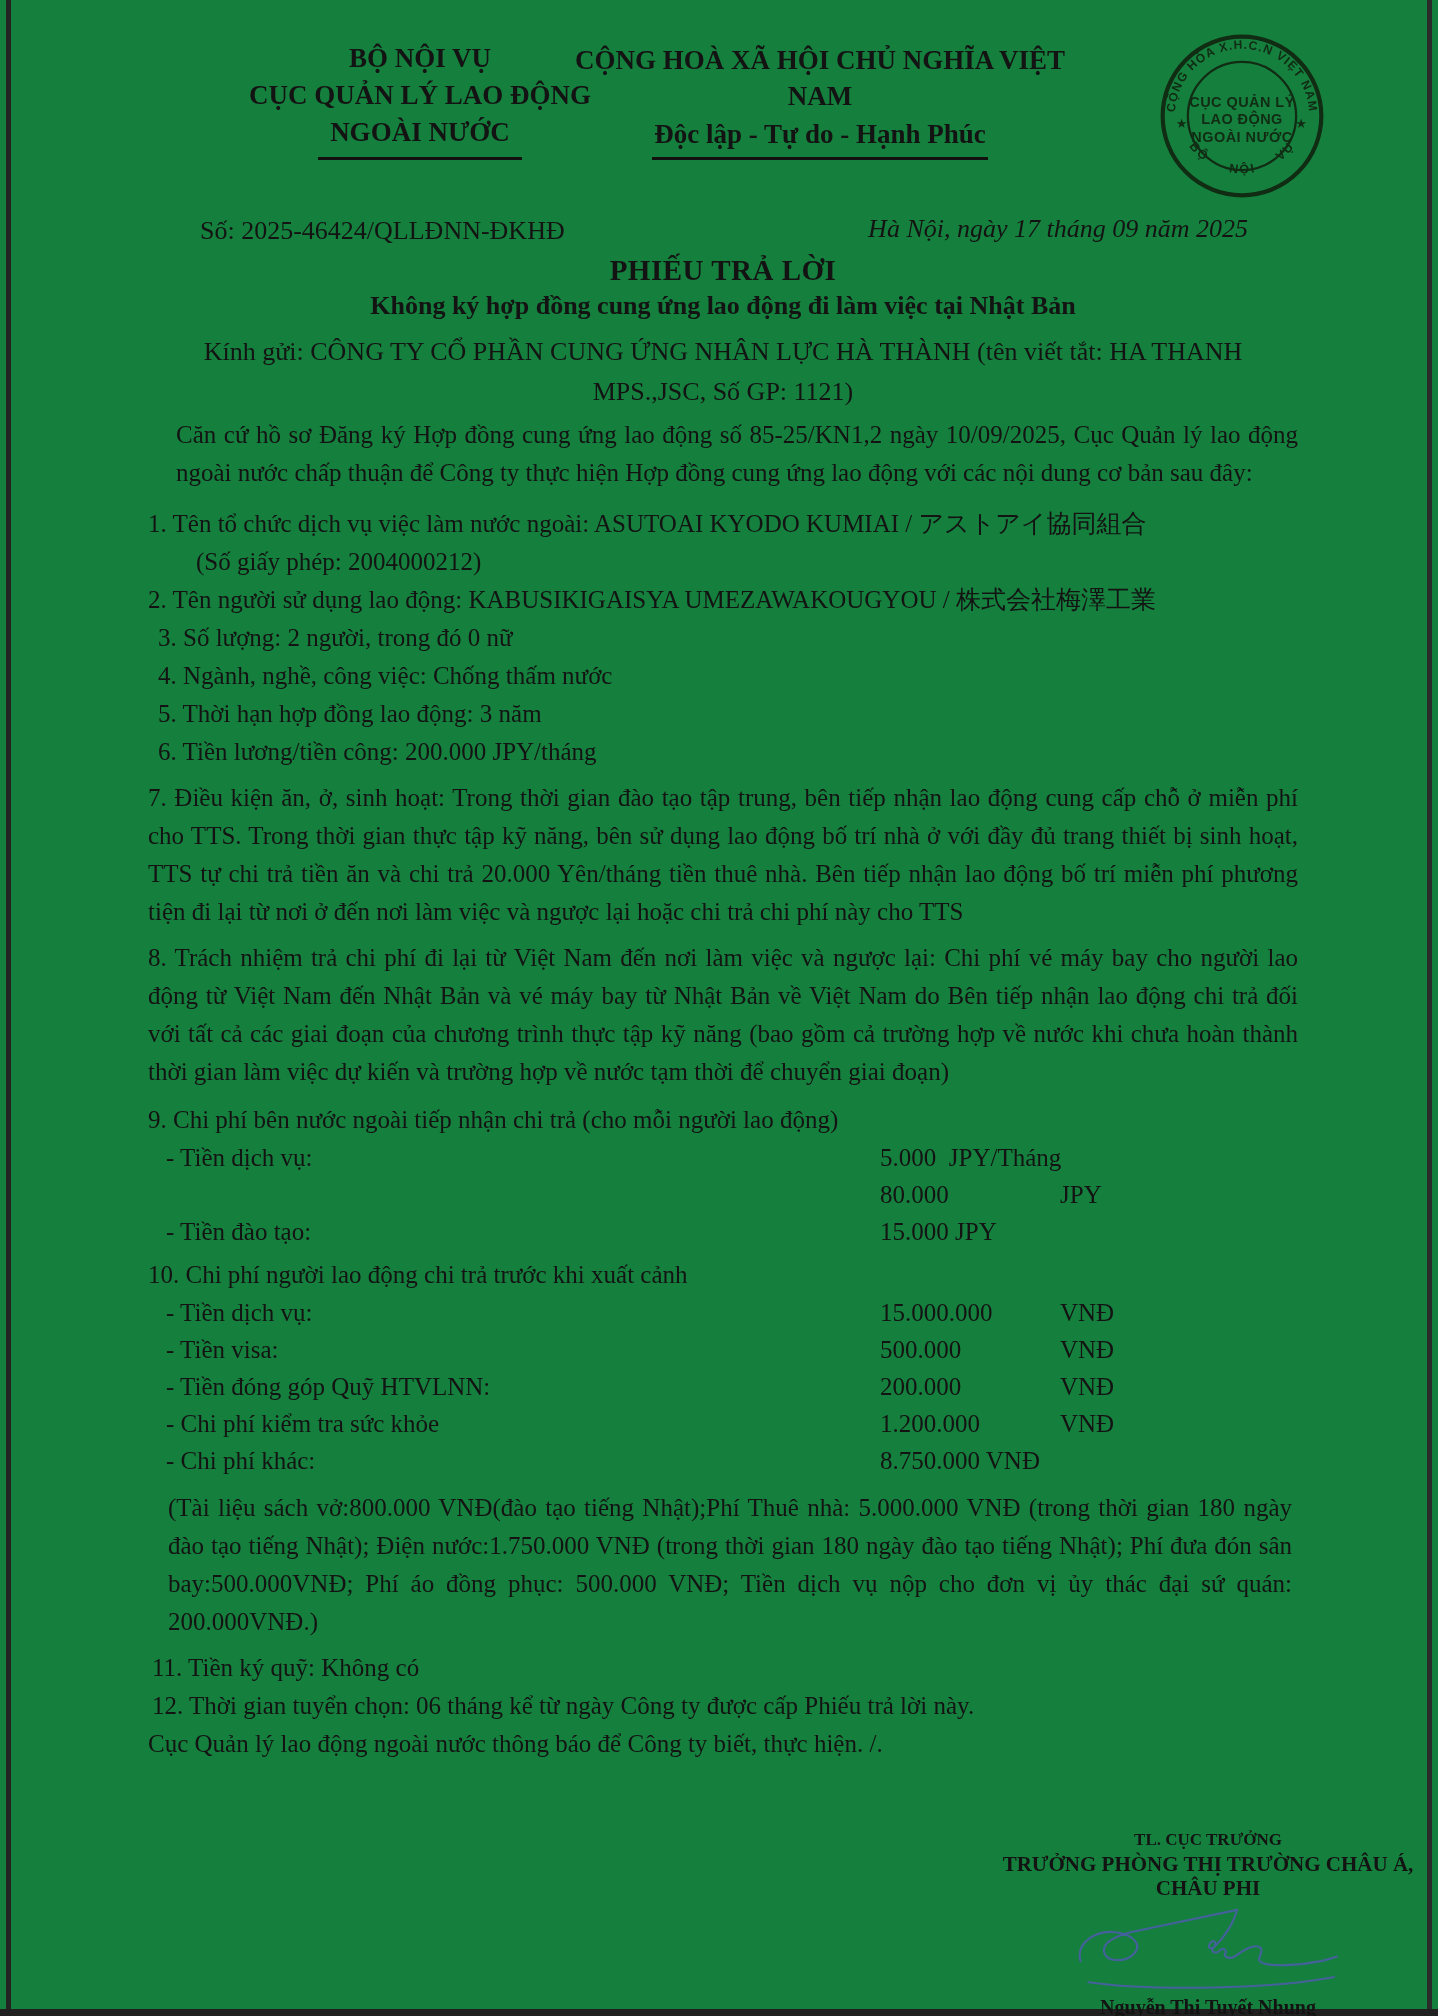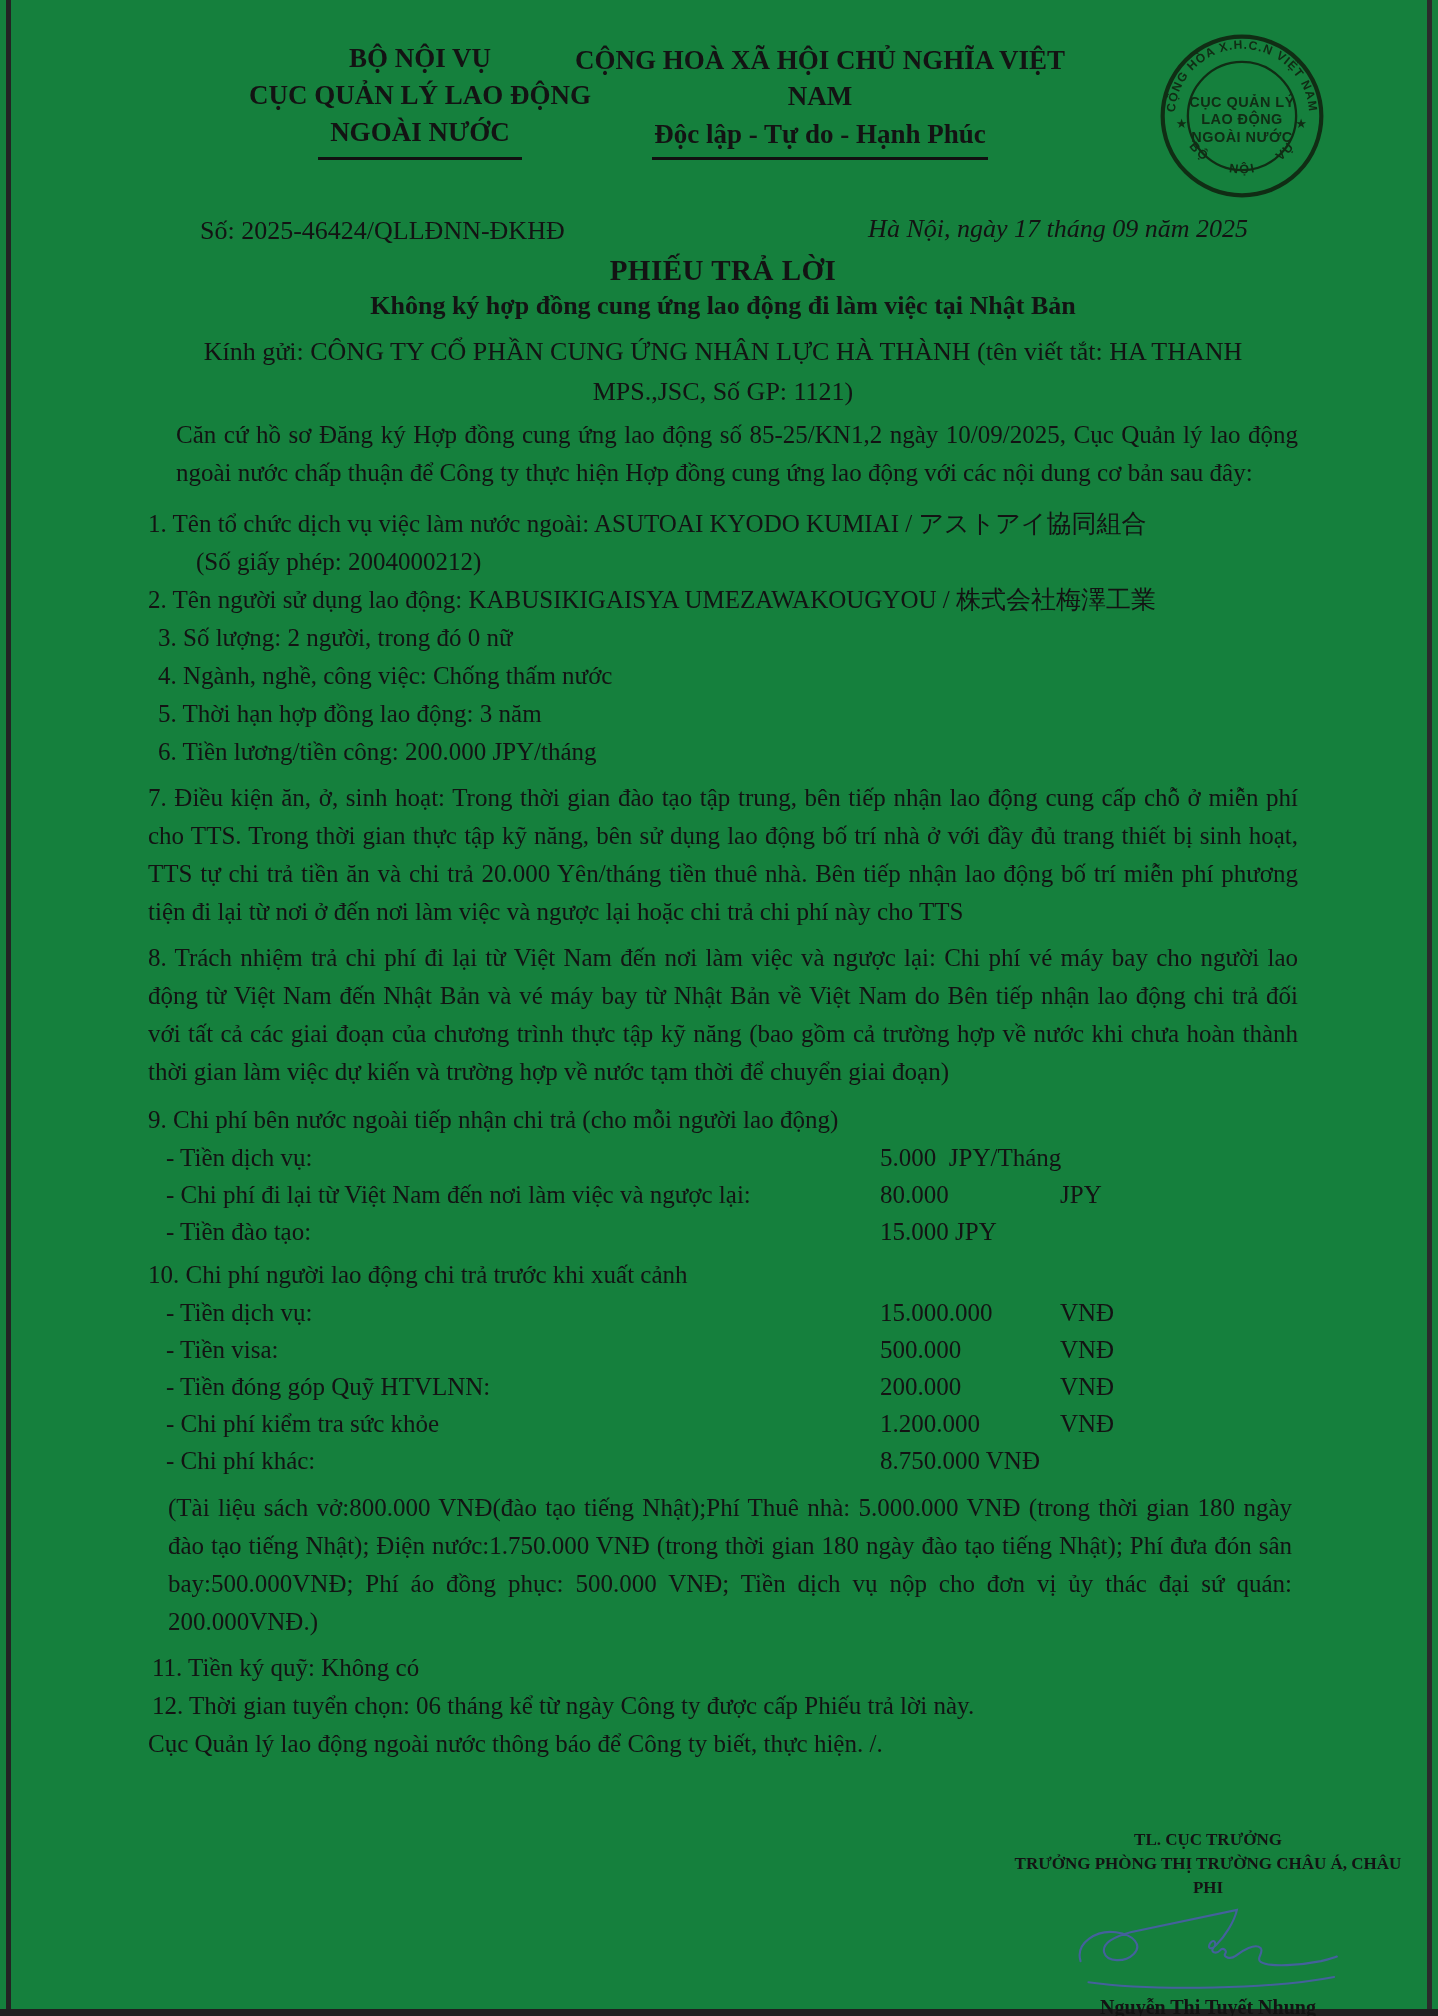--- a/index.html
+++ b/index.html
@@ -43,21 +43,21 @@
   .frow.r9{height:37px;}
   .fval{position:absolute;left:732px;top:0;white-space:pre;}
   .funit{position:absolute;left:912px;top:0;}
   .note{margin-top:10px;padding-left:20px;padding-right:6px;text-align:justify;}
   .item11{margin-top:8px;padding-left:4px;}
   .item12{padding-left:4px;}
   .closing{}
 
   .sig{position:absolute;left:1000px;top:1828px;width:416px;text-align:center;}
   .sig-t1{font-weight:bold;font-size:17px;line-height:24px;}
-  .sig-t2{font-weight:bold;font-size:17px;line-height:24px;}
+  .sig-t2{font-weight:bold;font-size:21px;line-height:24px;}
   .sig-svg{display:block;margin:2px auto 0 auto;}
   .sig-name{font-weight:bold;font-size:20px;line-height:26px;margin-top:0;}
 </style>
 </head>
 <body>
 
 <div class="page">
   <div class="edge-l"></div>
   <div class="edge-r"></div>
   <div class="edge-b"></div>
@@ -119,21 +119,20 @@
     <div class="para">7. Điều kiện ăn, ở, sinh hoạt: Trong thời gian đào tạo tập trung, bên tiếp nhận lao động cung cấp chỗ ở miễn phí cho TTS. Trong thời gian thực tập kỹ năng, bên sử dụng lao động bố trí nhà ở với đầy đủ trang thiết bị sinh hoạt, TTS tự chi trả tiền ăn và chi trả 20.000 Yên/tháng tiền thuê nhà. Bên tiếp nhận lao động bố trí miễn phí phương tiện đi lại từ nơi ở đến nơi làm việc và ngược lại hoặc chi trả chi phí này cho TTS</div>
     <div class="para">8. Trách nhiệm trả chi phí đi lại từ Việt Nam đến nơi làm việc và ngược lại: Chi phí vé máy bay cho người lao động từ Việt Nam đến Nhật Bản và vé máy bay từ Nhật Bản về Việt Nam do Bên tiếp nhận lao động chi trả đối với tất cả các giai đoạn của chương trình thực tập kỹ năng (bao gồm cả trường hợp về nước khi chưa hoàn thành thời gian làm việc dự kiến và trường hợp về nước tạm thời để chuyển giai đoạn)</div>
 
     <div class="sec-head">9. Chi phí bên nước ngoài tiếp nhận chi trả (cho mỗi người lao động)</div>
     <div class="frow r9">
       <span>- Tiền dịch vụ:</span>
       <span class="fval">5.000  JPY/Tháng</span>
       <span class="funit"></span>
     </div>
     <div class="frow r9">
-      <span>- Chi phí đi lại từ Việt Nam đến nơi làm việc và ngược lại:</span>
       <span class="fval">80.000</span>
       <span class="funit">JPY</span>
     </div>
     <div class="frow r9">
       <span>- Tiền đào tạo:</span>
       <span class="fval">15.000 JPY</span>
       <span class="funit"></span>
     </div>
 
     <div class="sec-head s10">10. Chi phí người lao động chi trả trước khi xuất cảnh</div>

